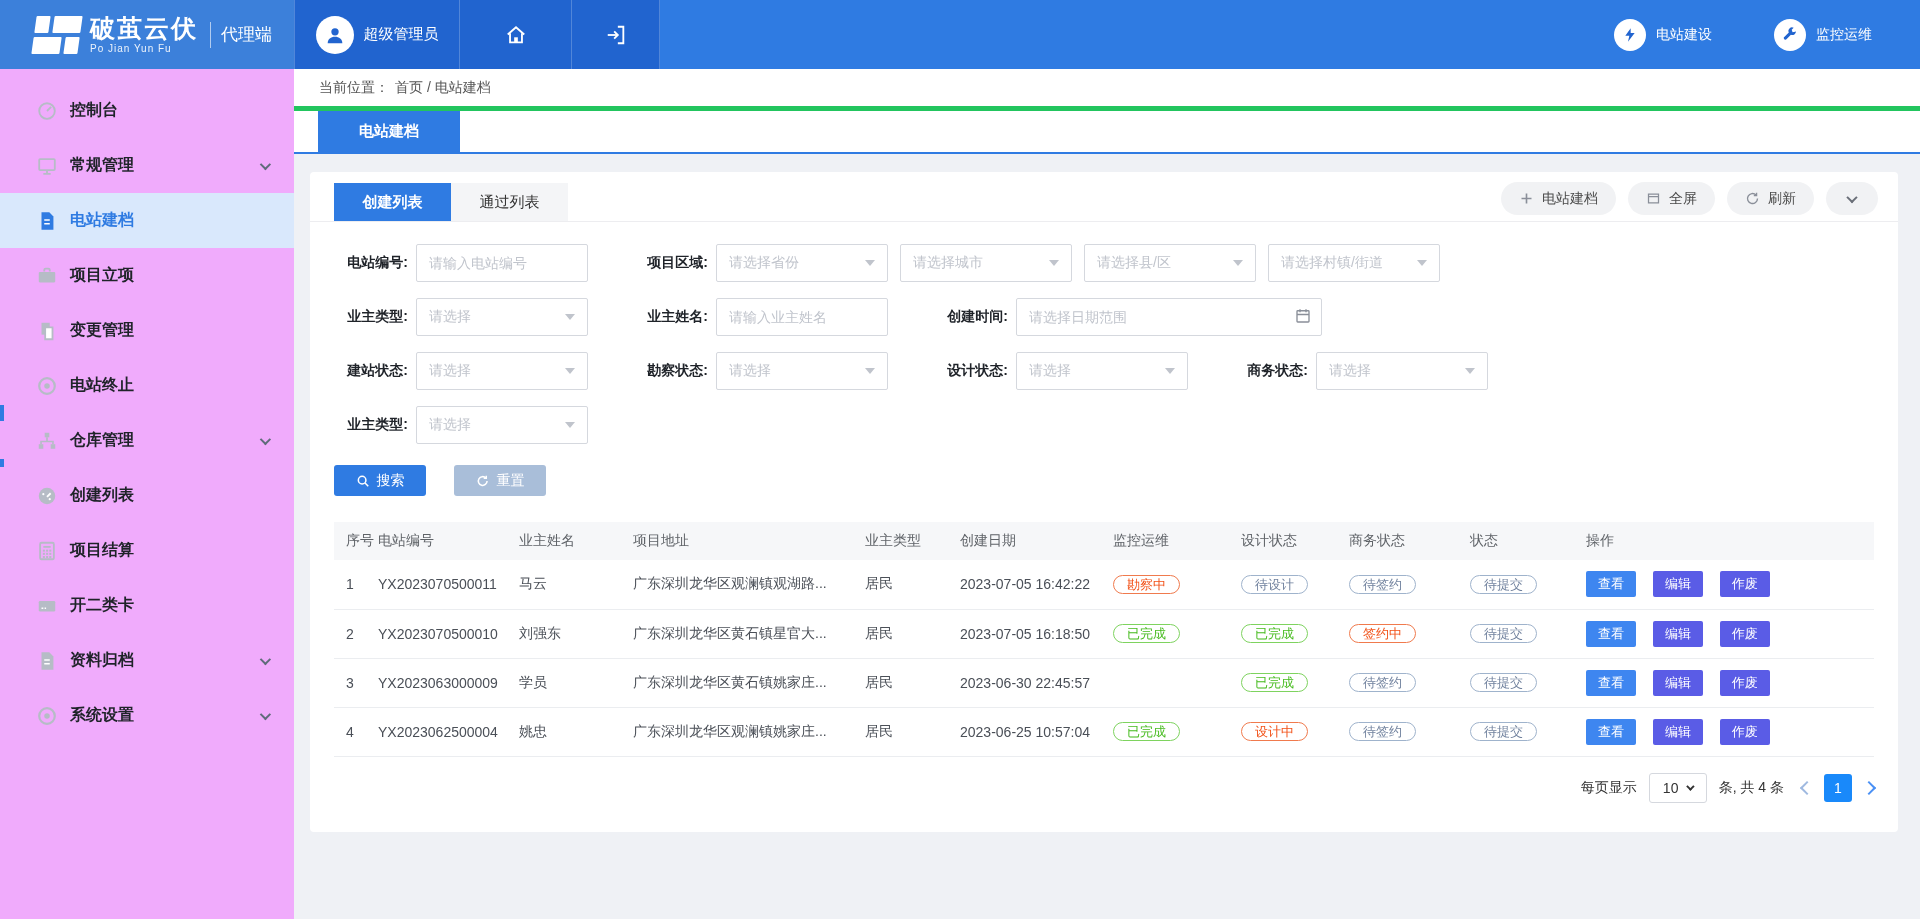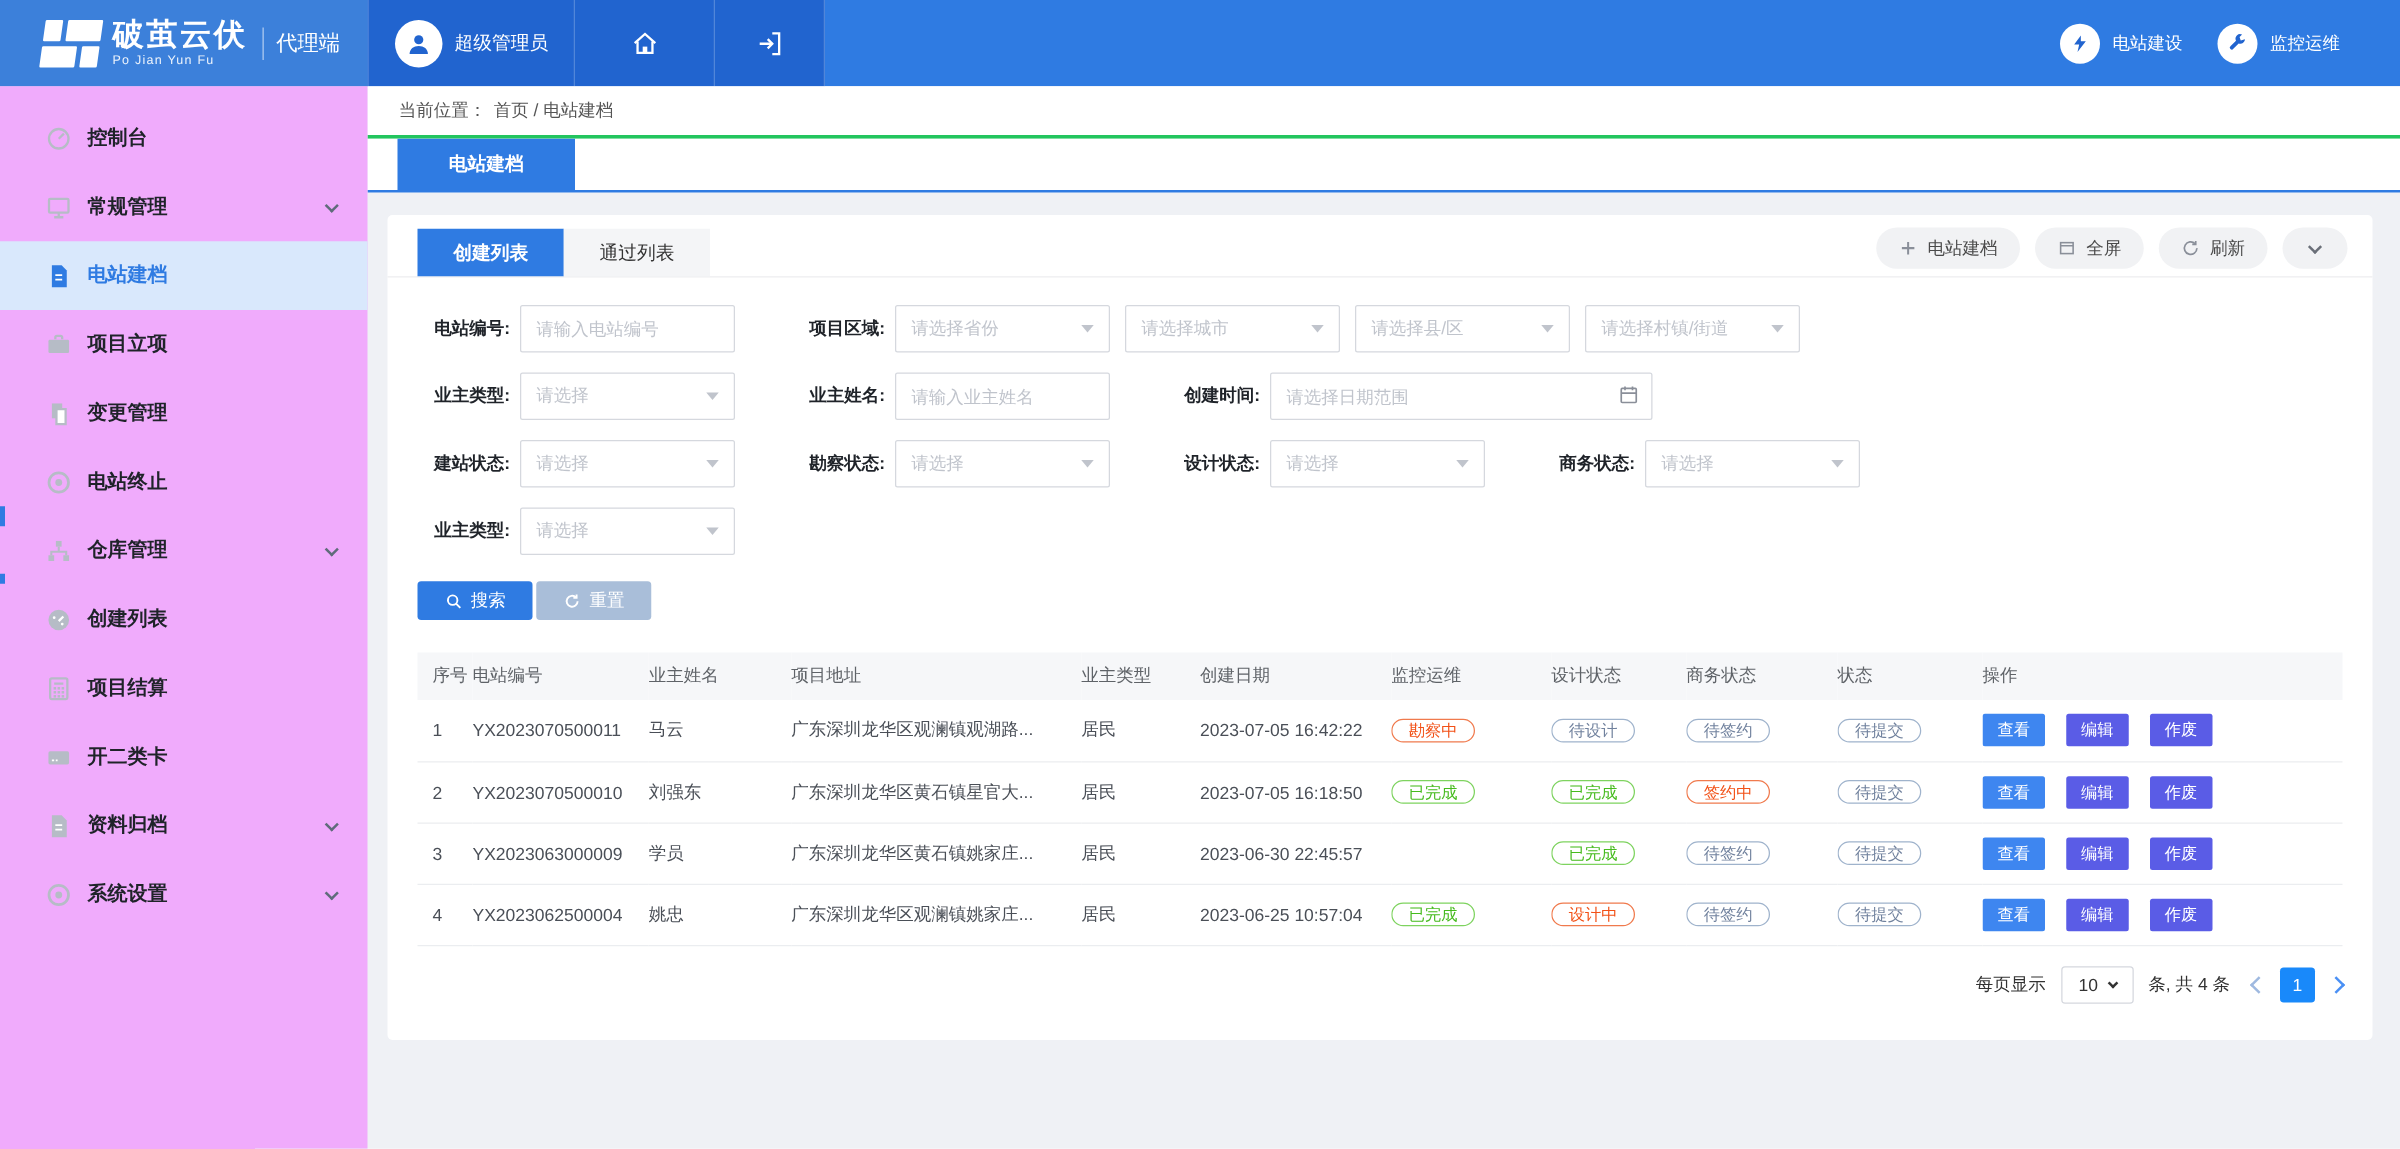--- a/index.html
+++ b/index.html
@@ -19,39 +19,39 @@
   .portal { display:flex; align-items:center; margin-left:12px; }
   .portal-bar { width:1px; height:26px; background:rgba(255,255,255,.6); margin-right:10px; }
   .portal-label { font-size:17px; }
   .hdr-sec { background:#2164cf; display:flex; align-items:center; justify-content:center; border-right:1px solid rgba(255,255,255,.22); cursor:pointer; }
   .hdr-user { width:166px; gap:10px; border-left:1px solid rgba(255,255,255,.22); }
   .avatar { width:38px; height:38px; border-radius:50%; background:#fff; display:flex; align-items:center; justify-content:center; }
   .uname { font-size:15px; }
   .hdr-home { width:112px; }
   .hdr-exit { width:88px; }
   .hdr-spacer { flex:1; }
-  .hdr-links { display:flex; align-items:center; gap:28px; padding-right:48px; }
+  .hdr-links { display:flex; align-items:center; gap:62px; padding-right:48px; }
   .hdr-link { display:flex; align-items:center; gap:10px; cursor:pointer; }
   .hdr-circle { width:32px; height:32px; border-radius:50%; background:#fff; display:flex; align-items:center; justify-content:center; color:#2f7be2; }
   .hdr-link-label { font-size:14px; }
 
   
   .body-row { display:flex; height:850px; }
   aside { width:294px; background:#f0abfc; flex:none; position:relative; padding-top:14px; }
   .scroll-mark { position:absolute; left:0; width:4px; background:#2f7be2; }
   .sm1 { top:336px; height:16px; } .sm2 { top:390px; height:8px; }
   .mi-item { height:55px; display:flex; align-items:center; padding:0 26px 0 36px; cursor:pointer; color:#1f2329; }
   .mi-item.active { background:#d9e8fc; color:#2f7be2; }
   .mi-ico { width:22px; height:22px; margin-right:12px; color:#b6bcc6; display:flex; align-items:center; justify-content:center; flex:none; }
   .mi-item.active .mi-ico { color:#2f7be2; }
   .mi-label { font-size:16px; font-weight:600; flex:1; }
   .chev { width:8px; height:8px; border-right:2px solid #5f6b7a; border-bottom:2px solid #5f6b7a; transform:rotate(45deg) translateY(-2px); }
 
   main { flex:1; display:flex; flex-direction:column; }
-  .crumb { height:42px; background:#fff; display:flex; align-items:center; padding-left:25px; font-size:14px; color:#555; border-bottom:3px solid #22c55e; }
+  .crumb { height:42px; background:#fff; display:flex; align-items:center; padding-left:25px; font-size:14px; color:#555; border-bottom:5px solid #22c55e; }
   .crumb span { margin-right:6px; }
   .ptab-bar { height:43px; background:#fff; border-bottom:2px solid #2f7be2; display:flex; align-items:flex-end; padding-left:24px; }
   .ptab { width:142px; height:41px; background:#2f7be2; color:#fff; font-size:15px; font-weight:600; display:flex; align-items:center; justify-content:center; cursor:pointer; }
   .content { flex:1; padding:18px 22px 0 16px; }
   .card { background:#fff; border-radius:4px; min-height:660px; }
 
   
   .card-top { display:flex; align-items:flex-end; justify-content:space-between; padding:10px 20px 0 24px; border-bottom:1px solid #ededf0; }
   .ltabs { display:flex; }
   .ltab { width:117px; height:38px; display:flex; align-items:center; justify-content:center; font-size:15px; cursor:pointer; background:#f4f5f7; color:#333; }
@@ -70,21 +70,21 @@
   .flabel { width:82px; text-align:right; padding-right:8px; font-size:14px; font-weight:600; color:#1f2329; flex:none; }
   .ctl { height:38px; border:1px solid #d5d8de; border-radius:2px; background:#fff; font-size:14px; }
   input.ctl { width:172px; padding:0 12px; color:#333; outline:none; }
   input.ctl::placeholder { color:#c0c4cc; }
   .sel { width:172px; display:flex; align-items:center; justify-content:space-between; padding:0 12px; color:#c0c4cc; cursor:pointer; }
   .sel + .sel { margin-left:12px; }
   .tri { width:0; height:0; border-left:5px solid transparent; border-right:5px solid transparent; border-top:6px solid #c0c4cc; }
   .datewrap { position:relative; }
   input.date { width:306px; padding-right:36px; }
   .cal-ico { position:absolute; right:10px; top:9px; color:#8a8f99; }
-  .fbtns { display:flex; gap:3px; margin-top:21px; }
+  .fbtns { display:flex; gap:28px; margin-top:21px; }
   .btn { height:31px; width:92px; border:none; border-radius:3px; color:#fff; font-size:14px; display:flex; align-items:center; justify-content:center; gap:7px; cursor:pointer; }
   .btn-search { background:#2f7be2; }
   .btn-reset { background:#a9bed9; }
 
   
   .tblwrap { margin-top:26px; padding:0 24px; }
   table { width:100%; border-collapse:collapse; table-layout:fixed; }
   thead th { background:#f6f7f9; height:38px; font-size:14px; font-weight:400; color:#5f6368; text-align:left; }
   th:first-child, td:first-child { padding-left:12px; }
   tbody td { height:49px; border-bottom:1px solid #ebedf0; font-size:14px; color:#4a4f57; white-space:nowrap; overflow:hidden; }

